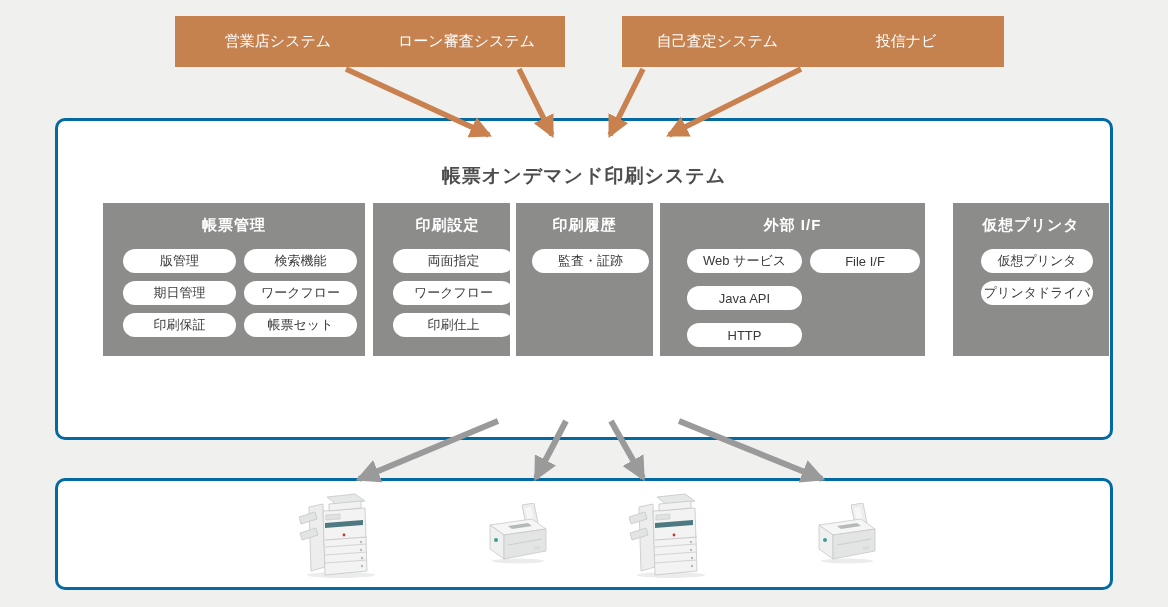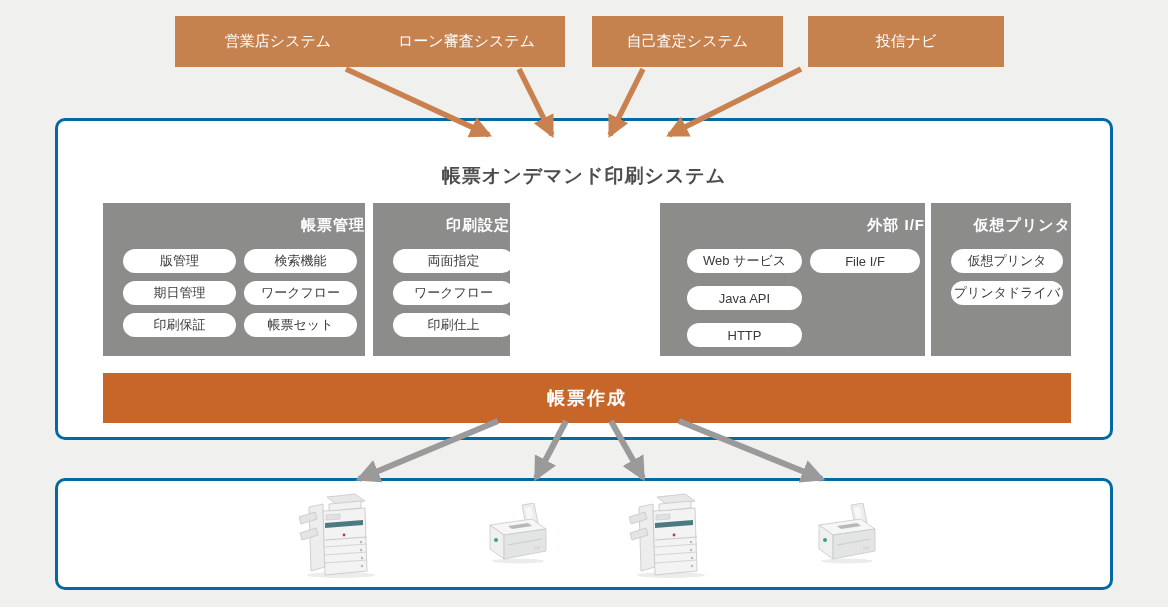--- a/index.html
+++ b/index.html
@@ -28,43 +28,43 @@
     position:absolute;
     top:16px;height:51px;
     background:#c5824f;
     color:#ffffff;
     display:flex;align-items:center;justify-content:center;
     font-size:15px;
     z-index:4;
   }
   .src1{left:175px;width:206px;}
   .src2{left:368px;width:197px;}
-  .src3{left:592px;width:191px;}
+  .src3{left:622px;width:191px;}
   .src4{left:808px;width:196px;}
   
   .system-title{
     position:absolute;left:0;top:42px;width:100%;
     text-align:center;
     font-size:19px;font-weight:bold;color:#4d4d4d;
     letter-spacing:1px;
   }
   
   .module{
     position:absolute;top:82px;height:153px;
     background:#8c8c8b;
     box-sizing:border-box;
     padding-top:13px;
   }
   .mod-a{left:45px;width:262px;}
   .mod-b{left:315px;width:137px;padding-left:12px;}
   .mod-c{left:458px;width:137px;}
   .mod-d{left:602px;width:265px;}
-  .mod-e{left:873px;width:140px;}
+  .mod-e{left:895px;width:156px;}
   .module-name{
-    text-align:right;
+    text-align:center;
     color:#ffffff;font-size:15px;font-weight:bold;
     line-height:17px;
     margin-bottom:16px;
     letter-spacing:1px;
   }
   .pills{
     display:flex;flex-direction:column;align-items:center;
     row-gap:8px;
     margin-left:12px;
   }
@@ -131,20 +131,26 @@
 
     <div class="module mod-b">
       <div class="module-name">印刷設定</div>
       <div class="pills">
         <span class="pill">両面指定</span>
         <span class="pill">ワークフロー</span>
         <span class="pill">印刷仕上</span>
       </div>
     </div>
 
+    <div class="module mod-c">
+      <div class="module-name">印刷履歴</div>
+      <div class="pills">
+        <span class="pill">監査・証跡</span>
+      </div>
+    </div>
 
     <div class="module mod-d">
       <div class="module-name">外部 I/F</div>
       <div class="pills">
         <div class="pill-row">
           <span class="pill">Web サービス</span>
           <span class="pill p-file">File I/F</span>
         </div>
         <span class="pill">Java API</span>
         <span class="pill">HTTP</span>
@@ -152,23 +158,20 @@
     </div>
 
     <div class="module mod-e">
       <div class="module-name">仮想プリンタ</div>
       <div class="pills">
         <span class="pill">仮想プリンタ</span>
         <span class="pill">プリンタドライバ</span>
       </div>
     </div>
 
-    <div class="creation-bar">
-      <span>帳票作成</span>
-    </div>
   </div>
 
   <div class="panel output-panel">
     <svg class="printer pr1" viewBox="0 0 84 88">
       <use href="#sym-copier"></use>
     </svg>
     <svg class="printer pr2" viewBox="0 0 64 62">
       <use href="#sym-laser"></use>
     </svg>
     <svg class="printer pr3" viewBox="0 0 84 88">

